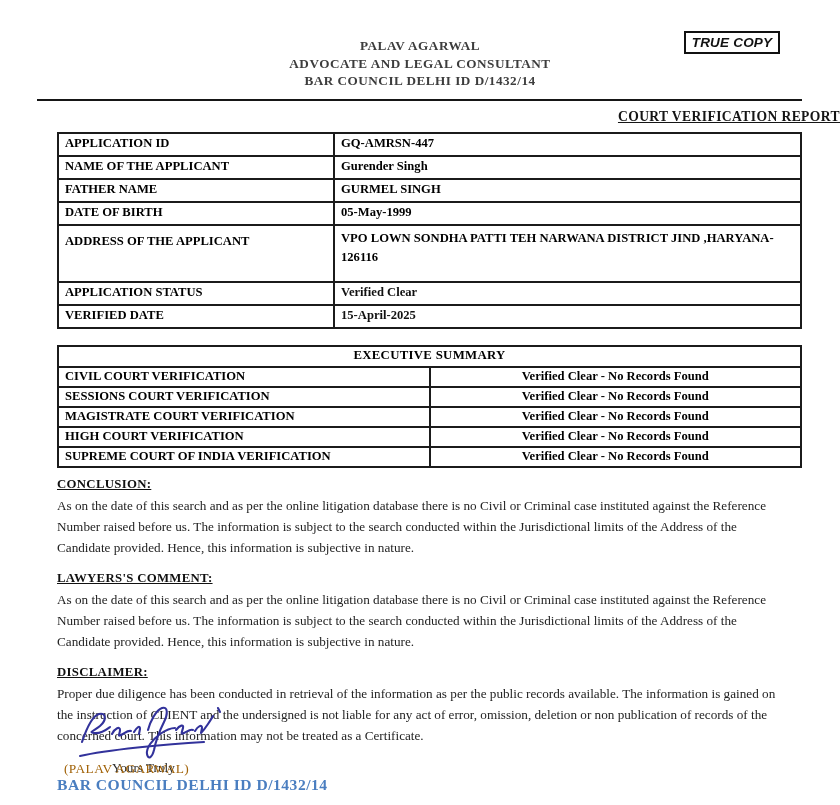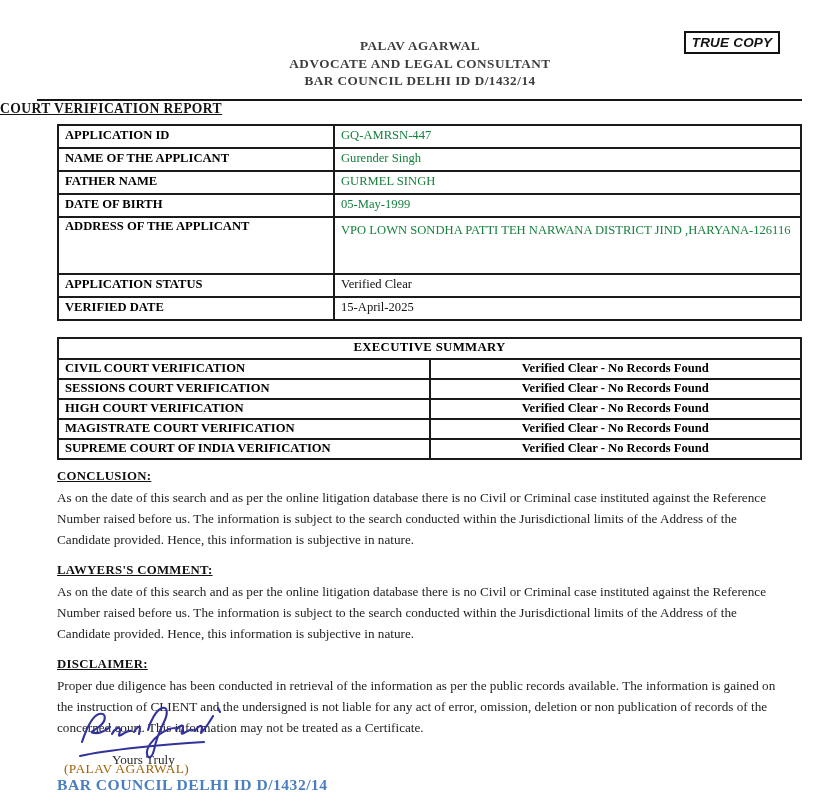--- a/index.html
+++ b/index.html
@@ -27,45 +27,45 @@
   .letterhead {
     padding-top:37px; text-align:center;
     font-weight:bold; font-size:13.2px; line-height:17.5px;
     color:#3d3d3d; letter-spacing:0.5px;
   }
   .rule {
     margin:9px 38px 0 37px;
     border:none; border-top:2.6px solid #161616;
   }
   .report-title {
-    margin-top:0; text-align:left;
+    margin-top:8px; text-align:right;
     font-weight:bold; font-size:13.6px; letter-spacing:0.4px;
     text-decoration:underline; color:#151515;
   }
   
   table.doc {
     margin-left:57px; width:745px;
     border-collapse:collapse;
     table-layout:fixed;
   }
   .applicant { margin-top:7px; }
   table.doc td, table.doc th {
     border:2px solid #1b1b1b;
     padding:1px 6px 2px 6px;
     font-size:12.6px;
     vertical-align:middle;
     overflow:hidden;
   }
   td.lbl { font-weight:bold; width:276px; color:#000; }
-  td.val { font-weight:normal; color:#15803d; }
-  td.val-reg { font-weight:normal; color:#111; vertical-align:top;border-radius:7px; }
+  td.val { font-weight:bold; color:#000000; }
+  td.val-reg { font-weight:bold; color:#111; vertical-align:top;border-radius:7px; }
   tr.r { height:23px; }
   tr.r-tall { height:57px; }
   tr.r-tall td.val { vertical-align:top; line-height:19px; padding-top:3px; }
-  tr.r-tall td.lbl { vertical-align:top; padding-top:1px;margin-top:39px; }
+  tr.r-tall td.lbl { vertical-align:top; padding-top:8px;margin-top:39px; }
   .summary { margin-top:16px; }
   .summary th.sum-title {
     font-weight:bold; text-align:center; font-size:12.8px;
     height:21px; letter-spacing:0.3px; color:#000;
   }
   .summary tr.s { height:20px; }
   .summary td.s-val { font-weight:bold; text-align:center; color:#000; }
   
   .sections { margin:9px 48px 0 57px; }
   .sec { margin-bottom:13px; }
@@ -143,25 +143,25 @@
       </tr>
       <tr class="s">
         <td class="lbl">CIVIL COURT VERIFICATION</td>
         <td class="s-val">Verified Clear - No Records Found</td>
       </tr>
       <tr class="s">
         <td class="lbl">SESSIONS COURT VERIFICATION</td>
         <td class="s-val">Verified Clear - No Records Found</td>
       </tr>
       <tr class="s">
+        <td class="lbl">MAGISTRATE COURT VERIFICATION</td>
+        <td class="s-val">Verified Clear - No Records Found</td>
+      </tr>
+      <tr class="s">
         <td class="lbl">HIGH COURT VERIFICATION</td>
-        <td class="s-val">Verified Clear - No Records Found</td>
-      </tr>
-      <tr class="s">
-        <td class="lbl">MAGISTRATE COURT VERIFICATION</td>
         <td class="s-val">Verified Clear - No Records Found</td>
       </tr>
       <tr class="s">
         <td class="lbl">SUPREME COURT OF INDIA VERIFICATION</td>
         <td class="s-val">Verified Clear - No Records Found</td>
       </tr>
     </tbody>
   </table>
 
   <div class="sections">

